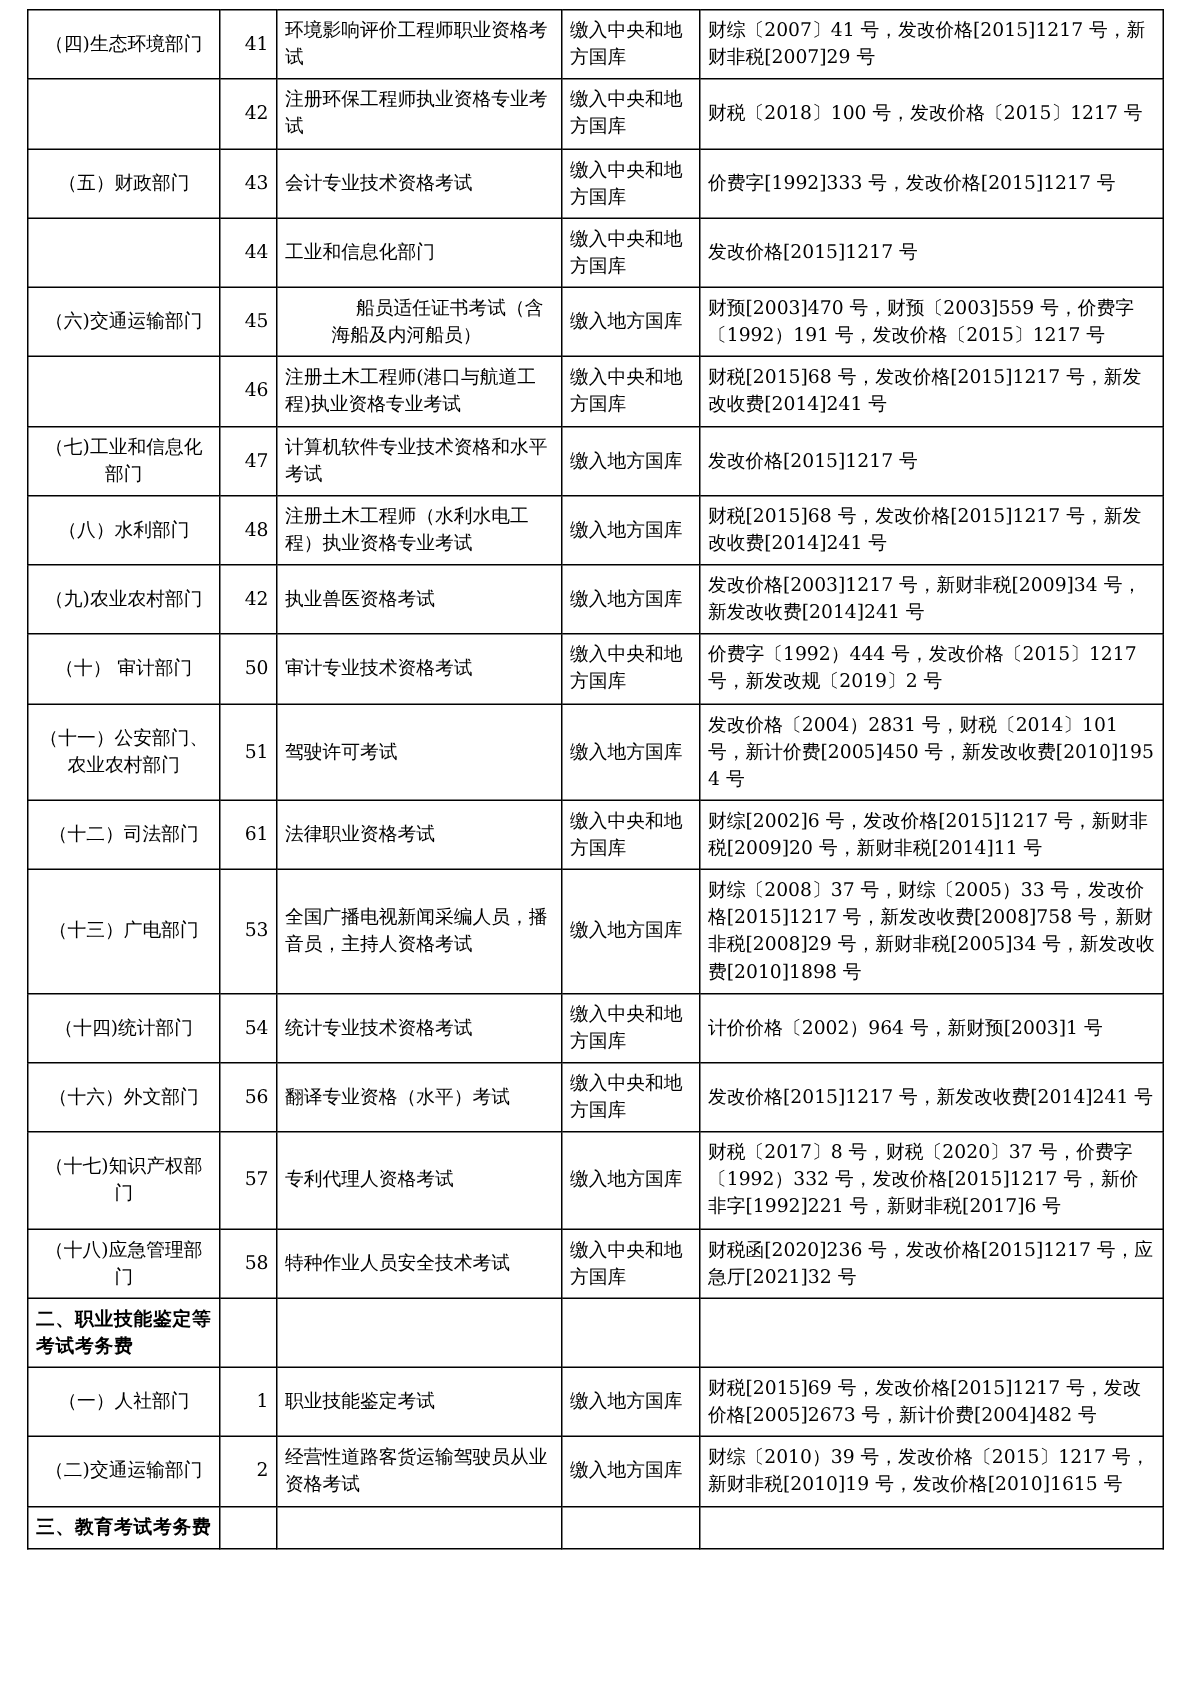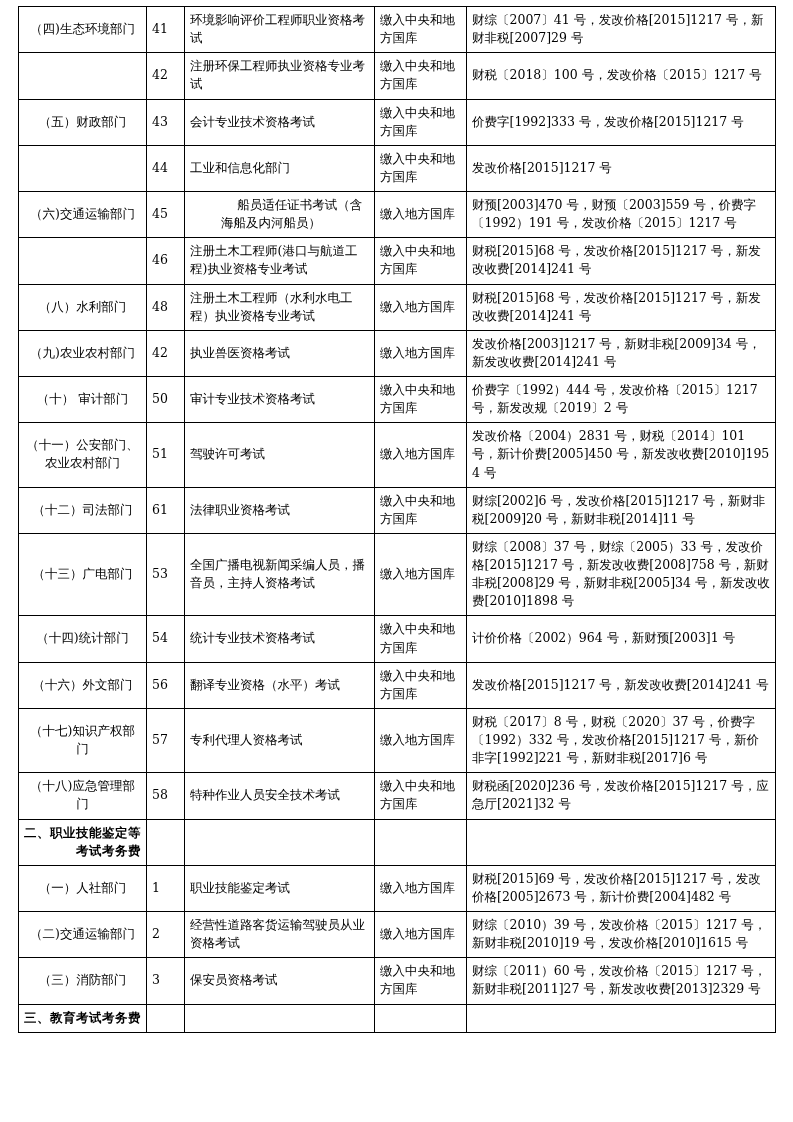--- a/index.html
+++ b/index.html
@@ -34,29 +34,29 @@
     word-break: break-all;
     overflow-wrap: anywhere;
   }
   col.c-dept   { width: 128px; }
   col.c-num    { width: 38px;  }
   col.c-name   { width: 190px; }
   col.c-treas  { width: 92px;  }
   col.c-doc    { width: 309px; }
 
   .dept    { text-align: center; }
-  .num     { text-align: left; }
+  .num     { text-align: right; }
   .name    { text-align: left; }
   .treas   { text-align: left; }
   .doc     { text-align: left; }
 
   .name.indent-first { text-indent: 1.3em; padding-left: 36px; }
 
   .section-head {
-    text-align: right;
+    text-align: left;
     font-weight: bold;
     letter-spacing: 0.5px;
   }
   .empty { }
 </style>
 </head>
 <body>
 
 <div class="page">
   <table class="fee-table">
@@ -104,20 +104,27 @@
           <td class="doc">财预[2003]470 号，财预〔2003]559 号，价费字〔1992）191 号，发改价格〔2015〕1217 号</td>
         </tr>
         <tr>
           <td class="dept">&nbsp;</td>
           <td class="num">46</td>
           <td class="name">注册土木工程师(港口与航道工程)执业资格专业考试</td>
           <td class="treas">缴入中央和地方国库</td>
           <td class="doc">财税[2015]68 号，发改价格[2015]1217 号，新发改收费[2014]241 号</td>
         </tr>
         <tr>
+          <td class="dept">（七)工业和信息化部门</td>
+          <td class="num">47</td>
+          <td class="name">计算机软件专业技术资格和水平考试</td>
+          <td class="treas">缴入地方国库</td>
+          <td class="doc">发改价格[2015]1217 号</td>
+        </tr>
+        <tr>
           <td class="dept">（八）水利部门</td>
           <td class="num">48</td>
           <td class="name">注册土木工程师（水利水电工程）执业资格专业考试</td>
           <td class="treas">缴入地方国库</td>
           <td class="doc">财税[2015]68 号，发改价格[2015]1217 号，新发改收费[2014]241 号</td>
         </tr>
         <tr>
           <td class="dept">（九)农业农村部门</td>
           <td class="num">42</td>
           <td class="name">执业兽医资格考试</td>
@@ -195,27 +202,20 @@
           <td class="doc">财税[2015]69 号，发改价格[2015]1217 号，发改价格[2005]2673 号，新计价费[2004]482 号</td>
         </tr>
         <tr>
           <td class="dept">（二)交通运输部门</td>
           <td class="num">2</td>
           <td class="name">经营性道路客货运输驾驶员从业资格考试</td>
           <td class="treas">缴入地方国库</td>
           <td class="doc">财综〔2010）39 号，发改价格〔2015〕1217 号，新财非税[2010]19 号，发改价格[2010]1615 号</td>
         </tr>
         <tr>
-          <td class="dept">（三）消防部门</td>
-          <td class="num">3</td>
-          <td class="name">保安员资格考试</td>
-          <td class="treas">缴入中央和地方国库</td>
-          <td class="doc">财综〔2011）60 号，发改价格〔2015〕1217 号，新财非税[2011]27 号，新发改收费[2013]2329 号</td>
-        </tr>
-        <tr>
           <td class="section-head">三、教育考试考务费</td>
           <td class="empty">&nbsp;</td>
           <td class="empty">&nbsp;</td>
           <td class="empty">&nbsp;</td>
           <td class="empty">&nbsp;</td>
         </tr>
       </tbody>
   </table>
 </div>
 

